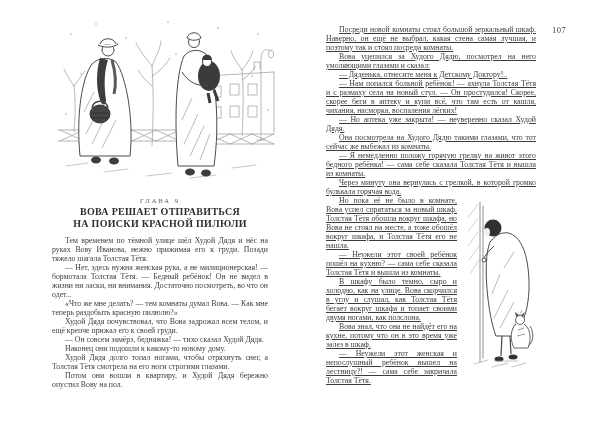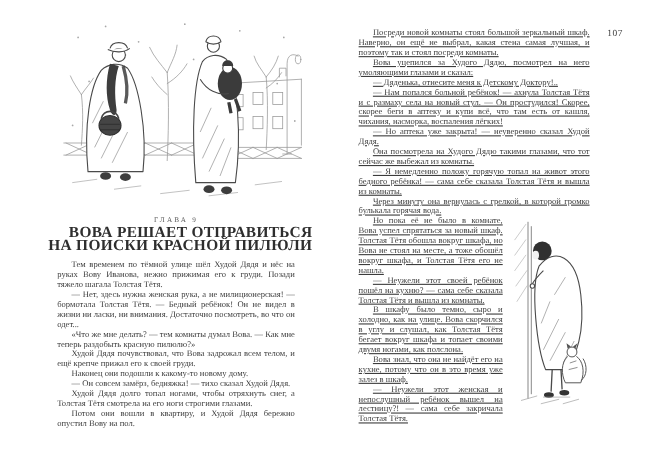--- a/index.html
+++ b/index.html
@@ -12,22 +12,22 @@
   .page-left{left:0;}
   .page-right{left:300px;}
 
   
   .illo-left{position:absolute;left:56px;top:12px;width:220px;height:176px;}
   .chapter-label{
     position:absolute;left:42px;top:197px;width:236px;text-align:center;
     font-size:6.5px;letter-spacing:2px;color:#5a5a5a;
   }
   .chapter-title{
-    position:absolute;left:36px;top:206px;width:248px;text-align:right;
-    font-weight:bold;font-size:14px;line-height:11.5px;letter-spacing:.3px;color:#2e2e2e;
+    position:absolute;left:36px;top:206px;width:248px;text-align:center;
+    font-weight:bold;font-size:10px;line-height:11.5px;letter-spacing:.3px;color:#2e2e2e;
   }
   .body-text{
     font-size:7.8px;line-height:9px;text-align:justify;color:#3c3c3c;
     hyphens:auto;-webkit-hyphens:auto;
   }
   .body-left{position:absolute;left:52px;top:236px;width:216px;}
   .body-text p{margin:0;text-indent:13px;}
 
   
   .page-number{
@@ -126,39 +126,39 @@
     <div class="chapter-title">
       <div>ВОВА РЕШАЕТ ОТПРАВИТЬСЯ</div>
       <div>НА ПОИСКИ КРАСНОЙ ПИЛЮЛИ</div>
     </div>
 
     <div class="body-text body-left">
       <p>Тем временем по тёмной улице шёл Худой Дядя и нёс на руках Вову Иванова, нежно прижимая его к груди. Позади тяжело шагала Толстая Тётя.</p>
       <p>— Нет, здесь нужна женская рука, а не милиционерская! — бормотала Толстая Тётя. — Бедный ребёнок! Он не видел в жизни ни ласки, ни внимания. Достаточно посмотреть, во что он одет...</p>
       <p>«Что же мне делать? — тем комнаты думал Вова. — Как мне теперь раздобыть красную пилюлю?»</p>
       <p>Худой Дядя почувствовал, что Вова задрожал всем телом, и ещё крепче прижал его к своей груди.</p>
+      <p>— Он совсем замёрз, бедняжка! — тихо сказал Худой Дядя.</p>
       <p>Наконец они подошли к какому-то новому дому.</p>
-      <p>— Он совсем замёрз, бедняжка! — тихо сказал Худой Дядя.</p>
       <p>Худой Дядя долго топал ногами, чтобы отряхнуть снег, а Толстая Тётя смотрела на его ноги строгими глазами.</p>
       <p>Потом они вошли в квартиру, и Худой Дядя бережно опустил Вову на пол.</p>
     </div>
   </div>
 
   <div class="page page-right">
 
     <div class="page-number">107</div>
 
     <div class="body-text body-right">
       <p>Посреди новой комнаты стоял большой зеркальный шкаф. Наверно, он ещё не выбрал, какая стена самая лучшая, и поэтому так и стоял посреди комнаты.</p>
       <p>Вова уцепился за Худого Дядю, посмотрел на него умоляющими глазами и сказал:</p>
       <p>— Дяденька, отнесите меня к Детскому Доктору!..</p>
       <p>— Нам попался больной ребёнок! — ахнула Толстая Тётя и с размаху села на новый стул. — Он простудился! Скорее, скорее беги в аптеку и купи всё, что там есть от кашля, чихания, насморка, воспаления лёгких!</p>
       <p>— Но аптека уже закрыта! — неуверенно сказал Худой Дядя.</p>
       <p>Она посмотрела на Худого Дядю такими глазами, что тот сейчас же выбежал из комнаты.</p>
-      <p>— Я немедленно положу горячую топал на живот этого бедного ребёнка! — сама себе сказала Толстая Тётя и вышла из комнаты.</p>
+      <p>— Я немедленно положу горячую грелку на живот этого бедного ребёнка! — сама себе сказала Толстая Тётя и вышла из комнаты.</p>
       <p>Через минуту она вернулась с грелкой, в которой громко булькала горячая вода.</p>
 
       <div class="illo-right">
         <svg viewBox="0 0 72 180" xmlns="http://www.w3.org/2000/svg">
           <g stroke="#777777" stroke-width="0.8" fill="none" stroke-linecap="round">
 
             <path d="M16,4 L16,164 M19,8 L19,160"></path>
             <path d="M4,20 L14,6 M4,34 L14,20 M4,48 L14,34 M5,62 L15,48 M6,76 L15,62" stroke="#a2a2a2" stroke-width="0.5"></path>
           </g>
 

